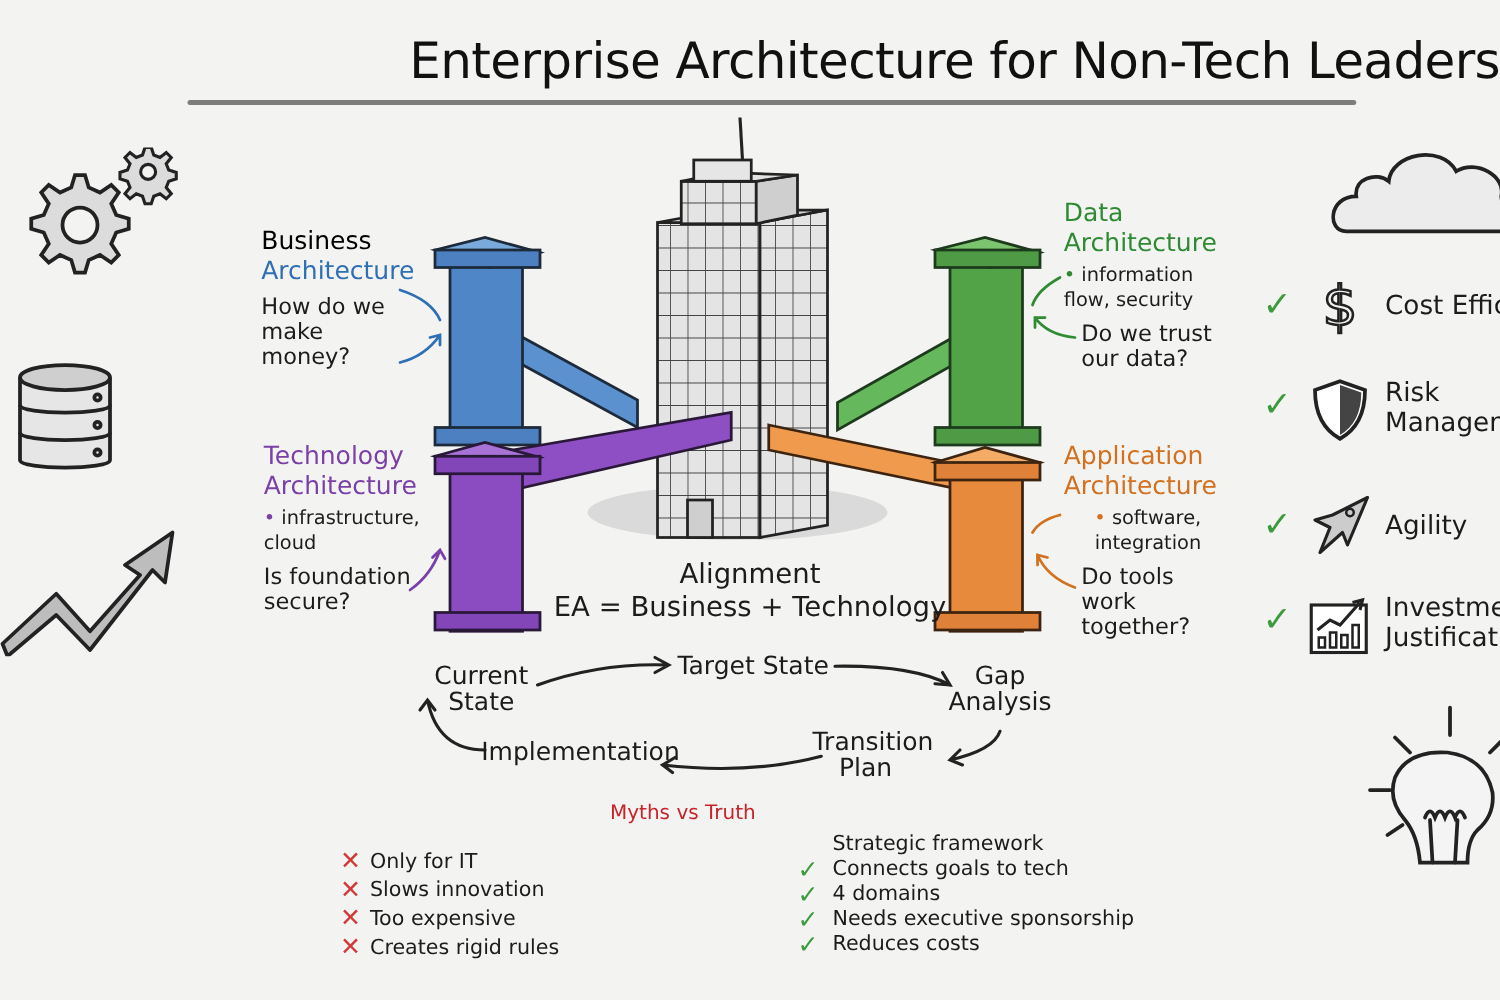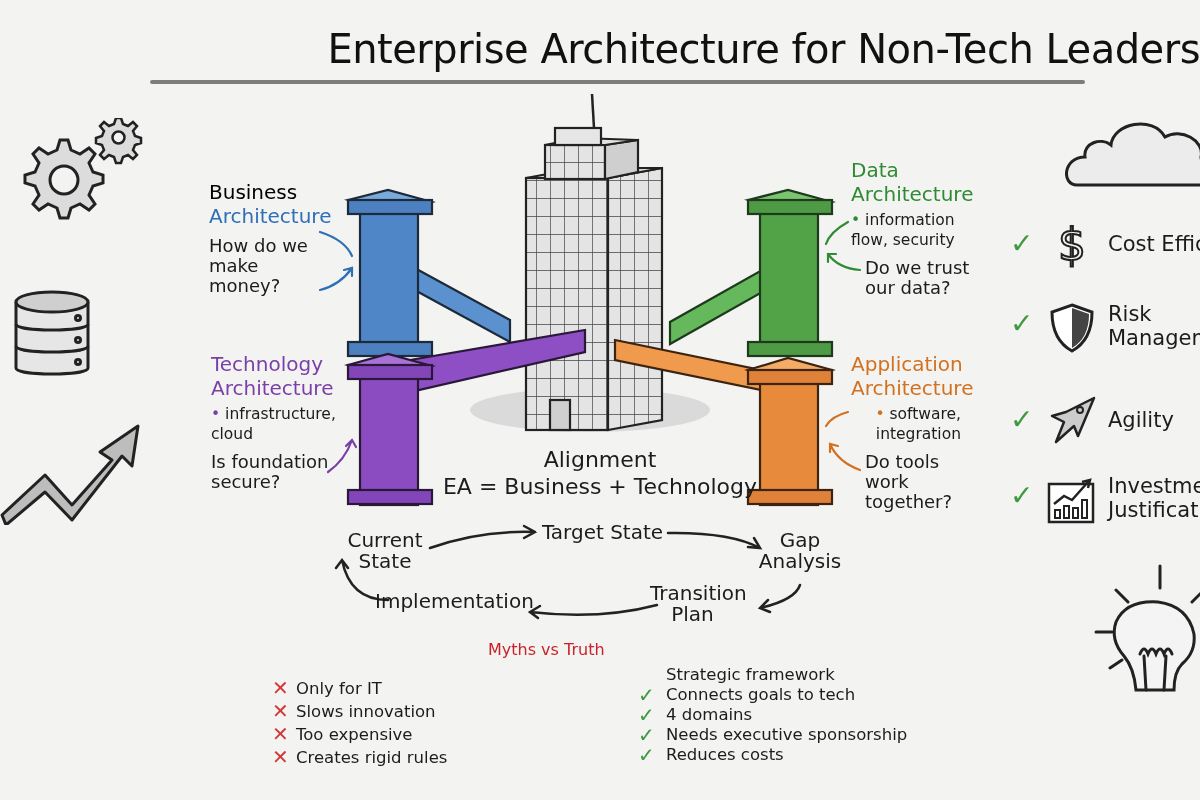--- a/index.html
+++ b/index.html
@@ -154,21 +154,21 @@
 
 <div class="abs eq" style="left:440px;top:446px;width:320px;">
   <div>Alignment</div>
   <div>EA = Business + Technology</div>
 </div>
 
 <div class="abs label" style="left:340px;top:530px;width:90px;">Current State</div>
 <div class="abs label" style="left:540px;top:522px;width:125px;">Target State</div>
 <div class="abs label" style="left:755px;top:530px;width:90px;">Gap Analysis</div>
 <div class="abs label" style="left:650px;top:583px;width:85px;">Transition Plan</div>
-<div class="abs label" style="left:375px;top:591px;width:150px;">Implementation</div>
+<div class="abs label" style="left:385px;top:591px;width:150px;">Implementation</div>
 
 <div class="abs" style="left:1010px;top:216px;">
   <div class="benefit" style="height:56px;">
     <span class="check">✓</span>
     <svg class="bicon" viewBox="0 0 52 52">
         <text x="26" y="42" font-size="44" text-anchor="middle" fill="none" stroke="#222" stroke-width="2" font-family="DejaVu Sans, sans-serif">$</text>
       </svg>
     <span>Cost Effic</span>
   </div>
   <div class="benefit" style="height:60px;margin-top:30px;align-items:flex-start;">

